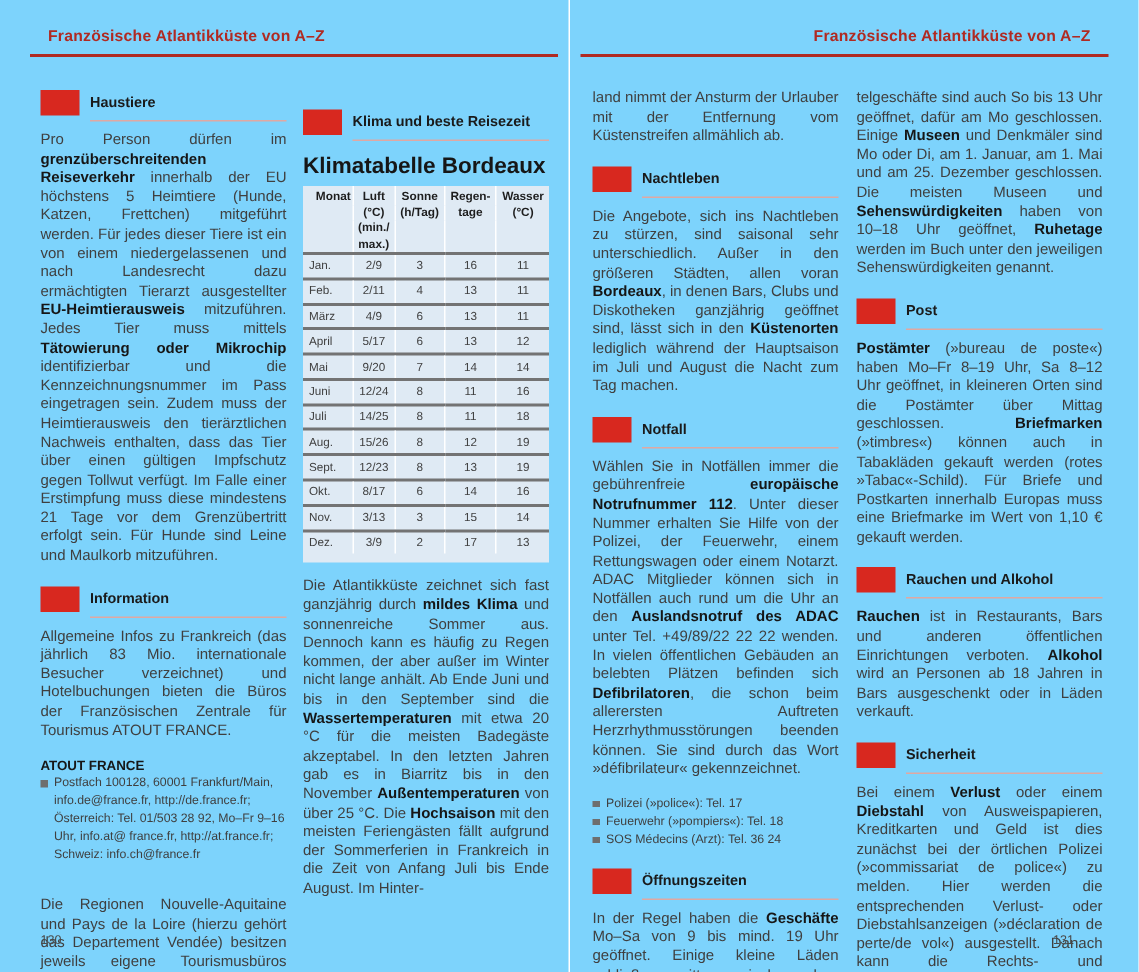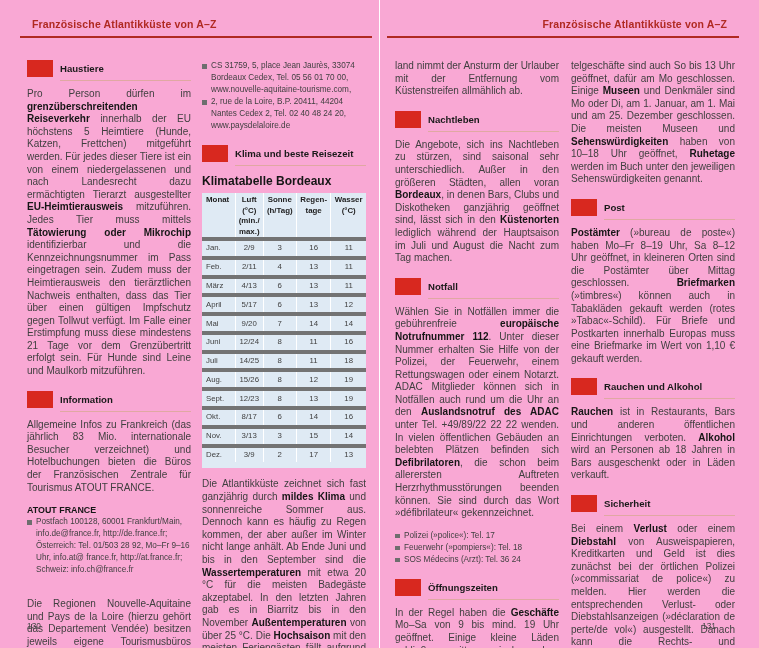--- a/index.html
+++ b/index.html
@@ -5,21 +5,21 @@
   * { box-sizing: border-box; }
   html, body {
     margin: 0; padding: 0;
     width: 759px; height: 648px;
     background: #ffffff;
     font-family: "Liberation Sans", sans-serif;
   }
   .page {
     position: relative;
     width: 759px; height: 648px;
-    background: #f9a8d4;
+    background: #7dd3fc;
     overflow: hidden;
   }
 
   
   .runhead {
     position: absolute;
     top: 18px;
     font-size: 10.5px;
     font-weight: bold;
     color: #b02a22;
@@ -120,47 +120,47 @@
     content: "";
     position: absolute;
     left: 0; top: 4px;
     width: 4.5px; height: 4.5px;
     background: #6e6e6e;
   }
   ul.bullets.tight li { margin-bottom: 0; }
 
   
   .tbl-cap {
-    font-size: 12px;
+    font-size: 15px;
     font-weight: bold;
     color: #161616;
     margin: 8px 0 5px 0;
   }
   table.climate {
     width: 100%;
     border-collapse: collapse;
     background: #dfeaf4;
     font-size: 7.8px;
     color: #3f3f3f;
   }
   table.climate th {
     font-weight: bold;
     color: #1d1d1d;
     padding: 2px 1px 0 1px;
     vertical-align: top;
     line-height: 10.5px;
     font-size: 7.9px;
   }
-  table.climate th.first { text-align: left; padding-left: 4px; margin-top: 13px; }
+  table.climate th.first { text-align: right; padding-left: 4px; margin-top: 13px; }
   table.climate thead tr.hdr-sub th { padding-top: 0; font-weight: bold; }
   table.climate td {
     padding: 2.4px 1px;
     text-align: center;
     line-height: 10px;
-    border-top: 4px solid #737373;
+    border-top: 2px solid #737373;
   }
   table.climate td.first { text-align: left; padding-left: 4px; }
   table.climate tbody tr td { border-right: 1px solid #ffffff; }
   table.climate tbody tr td:last-child { border-right: none; }
   table.climate thead th { border-right: 1px solid #ffffff; }
   table.climate thead th:last-child { border-right: none; }
   .tbl-wrap { padding-bottom: 6px; background: #dfeaf4; }
 
   
   .folio {
@@ -207,24 +207,20 @@
           <li>Postfach 100128, 60001 Frankfurt/Main, info.de@france.fr, http://de.france.fr; Österreich: Tel. 01/503 28 92, Mo–Fr 9–16 Uhr, info.at@ france.fr, http://at.france.fr; Schweiz: info.ch@france.fr</li>
         </ul>
 
       <p class="body" style="margin-top:22px">Die Regionen Nouvelle-Aquitaine und Pays de la Loire (hierzu gehört das Departement Vendée) besitzen jeweils eigene Tourismusbüros (»Comité Régional de Tourisme«):</p>
     </div>
 
   </div>
 
   <div class="col col-2">
 
-    <ul class="bullets tight">
-        <li>CS 31759, 5, place Jean Jaurès, 33074 Bordeaux Cedex, Tel. 05 56 01 70 00, www.nouvelle-aquitaine-tourisme.com,</li>
-        <li>2, rue de la Loire, B.P. 20411, 44204 Nantes Cedex 2, Tel. 02 40 48 24 20, www.paysdelaloire.de</li>
-      </ul>
 
     <div class="sec-block">
       <div class="sec-head">
         <span class="sec-swatch"></span>
         <span class="sec-title">Klima und beste Reisezeit</span>
       </div>
       <div class="sec-underline"></div>
 
       <div class="tbl-cap">Klimatabelle Bordeaux</div>
 
@@ -270,21 +266,21 @@
               </tr>
               <tr>
                 <td class="first">Feb.</td>
                 <td>2/11</td>
                 <td>4</td>
                 <td>13</td>
                 <td>11</td>
               </tr>
               <tr>
                 <td class="first">März</td>
-                <td>4/13</td>
+                <td>4/9</td>
                 <td>6</td>
                 <td>13</td>
                 <td>11</td>
               </tr>
               <tr>
                 <td class="first">April</td>
                 <td>5/17</td>
                 <td>6</td>
                 <td>13</td>
                 <td>12</td>

